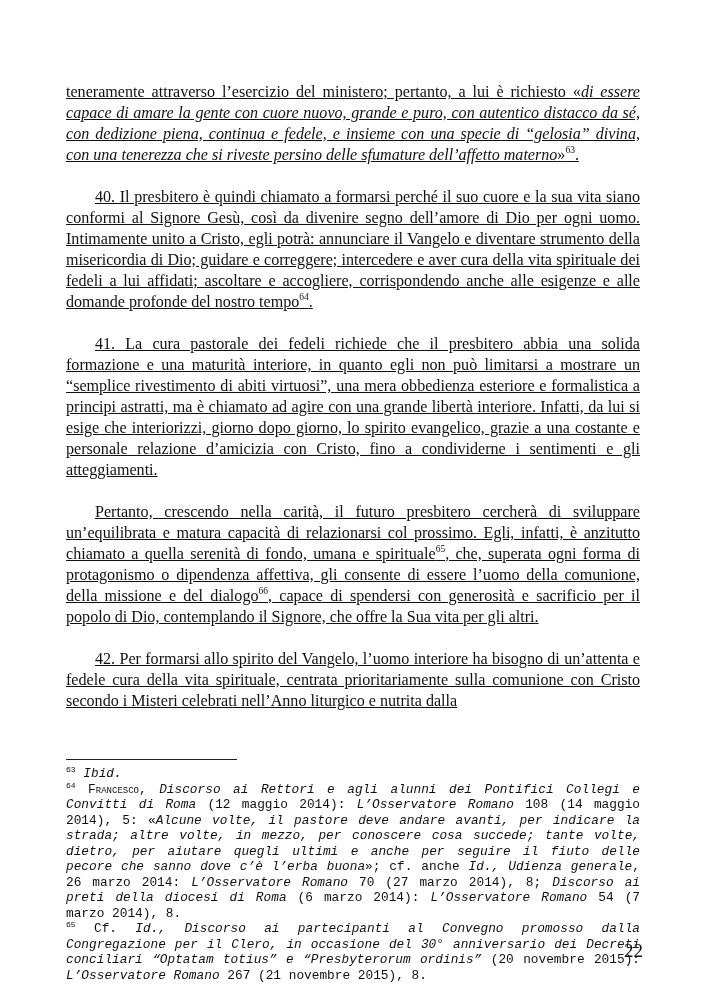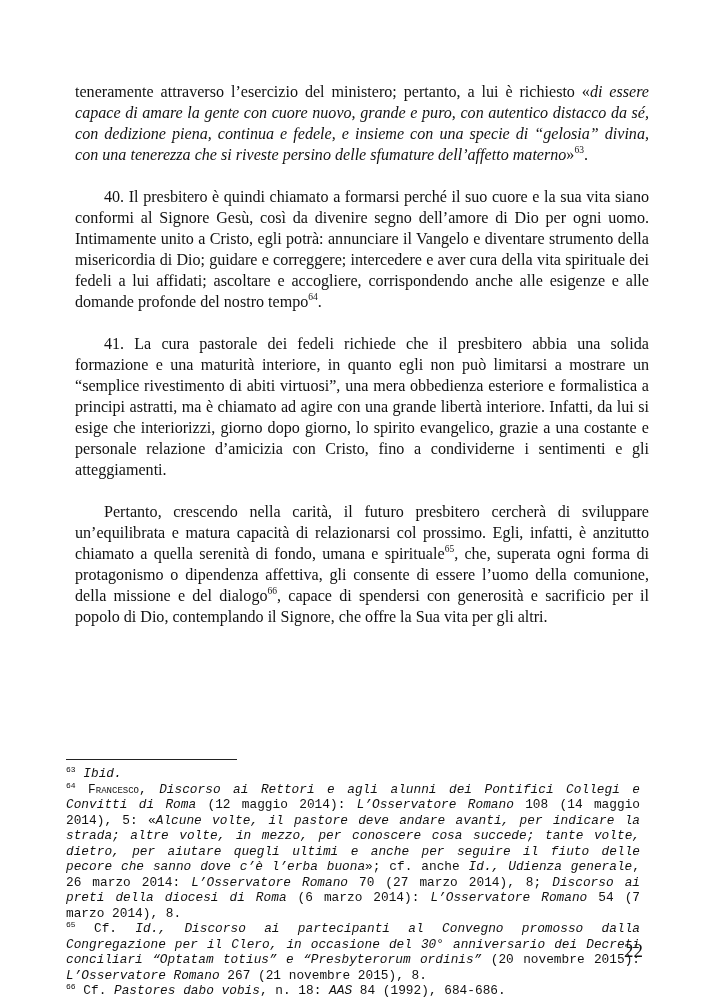--- a/index.html
+++ b/index.html
@@ -1,18 +1,18 @@
 <!DOCTYPE html>
 <html><head>
   <meta charset="utf-8">
   <style>
     html, body { margin: 0; padding: 0; background: #ffffff; }
     body { width: 707px; height: 1000px; position: relative; overflow: hidden;
       font-family: "Liberation Serif", "DejaVu Serif", serif; color: #111; }
-    .page { position: absolute; left: 75px; top: 81px; width: 574px; }
+    .page { position: absolute; left: 66px; top: 81px; width: 574px; text-decoration: underline; }
     p { margin: 0; font-size: 16.1px; line-height: 21px; text-align: justify; }
     .indent { text-indent: 29px; }
     .gap { margin-top: 21px; }
     sup { font-size: 9.5px; line-height: 0; vertical-align: 7px; }
     i { font-style: italic; }
     h2 { margin: 42px 0 0 0; font-size: 16.1px; line-height: 21px; font-style: italic; font-weight: bold; }
     .rule { position: absolute; left: 66px; top: 759px; width: 171px; height: 1px; background: #222; }
     .notes { position: absolute; left: 66px; top: 766px; width: 574px; font-family: Liberation Mono, monospace; }
     .notes p { font-size: 12.8px; line-height: 15.5px; }
     .notes sup { font-size: 8px; vertical-align: 5px; }
@@ -25,24 +25,24 @@
 <div class="page">
   <p><span>teneramente attraverso l’esercizio del ministero; pertanto, a lui è richiesto «</span><i>di essere capace di amare la gente con cuore nuovo, grande e puro, con autentico distacco da sé, con dedizione piena, continua e fedele, e insieme con una specie di “gelosia” divina, con una tenerezza che si riveste persino delle sfumature dell’affetto materno</i><span>»</span><sup>63</sup><span>.</span></p>
 
   <p class="indent gap"><span>40. Il presbitero è quindi chiamato a formarsi perché il suo cuore e la sua vita siano conformi al Signore Gesù, così da divenire segno dell’amore di Dio per ogni uomo. Intimamente unito a Cristo, egli potrà: annunciare il Vangelo e diventare strumento della misericordia di Dio; guidare e correggere; intercedere e aver cura della vita spirituale dei fedeli a lui affidati; ascoltare e accogliere, corrispondendo anche alle esigenze e alle domande profonde del nostro tempo</span><sup>64</sup><span>.</span></p>
 
 
   <p class="indent gap">41. La cura pastorale dei fedeli richiede che il presbitero abbia una solida formazione e una maturità interiore, in quanto egli non può limitarsi a mostrare un “semplice rivestimento di abiti virtuosi”, una mera obbedienza esteriore e formalistica a principi astratti, ma è chiamato ad agire con una grande libertà interiore. Infatti, da lui si esige che interiorizzi, giorno dopo giorno, lo spirito evangelico, grazie a una costante e personale relazione d’amicizia con Cristo, fino a condividerne i sentimenti e gli atteggiamenti.</p>
 
   <p class="indent gap"><span>Pertanto, crescendo nella carità, il futuro presbitero cercherà di sviluppare un’equilibrata e matura capacità di relazionarsi col prossimo. Egli, infatti, è anzitutto chiamato a quella serenità di fondo, umana e spirituale</span><sup>65</sup><span>, che, superata ogni forma di protagonismo o dipendenza affettiva, gli consente di essere l’uomo della comunione, della missione e del dialogo</span><sup>66</sup><span>, capace di spendersi con generosità e sacrificio per il popolo di Dio, contemplando il Signore, che offre la Sua vita per gli altri.</span></p>
 
+  <p class="indent gap">42. Per formarsi allo spirito del Vangelo, l’uomo interiore ha bisogno di un’attenta e fedele cura della vita spirituale, centrata prioritariamente sulla comunione con Cristo secondo i Misteri celebrati nell’Anno liturgico e nutrita dalla</p>
 </div>
 
 <div class="rule"></div>
 
 <div class="notes">
   <p><sup>63</sup> <i>Ibid.</i></p>
   <p><sup>64</sup> <span class="sc">Francesco</span><span>, </span><i>Discorso ai Rettori e agli alunni dei Pontifici Collegi e Convitti di Roma</i><span> (12 maggio 2014): </span><i>L’Osservatore Romano</i><span> 108 (14 maggio 2014), 5: «</span><i>Alcune volte, il pastore deve andare avanti, per indicare la strada; altre volte, in mezzo, per conoscere cosa succede; tante volte, dietro, per aiutare quegli ultimi e anche per seguire il fiuto delle pecore che sanno dove c’è l’erba buona</i><span>»; cf. anche </span><i>Id., Udienza generale</i><span>, 26 marzo 2014: </span><i>L’Osservatore Romano</i><span> 70 (27 marzo 2014), 8; </span><i>Discorso ai preti della diocesi di Roma</i><span> (6 marzo 2014): </span><i>L’Osservatore Romano</i><span> 54 (7 marzo 2014), 8.</span></p>
   <p><sup>65</sup> <span>Cf. </span><i>Id., Discorso ai partecipanti al Convegno promosso dalla Congregazione per il Clero, in occasione del 30° anniversario dei Decreti conciliari “Optatam totius” e “Presbyterorum ordinis”</i><span> (20 novembre 2015): </span><i>L’Osservatore Romano</i><span> 267 (21 novembre 2015), 8.</span></p>
-  <p><sup>66</sup> <span>Cf. </span><i>Pastores dabo vobis</i><span>, n. 18: </span><i>AAS</i><span> 84 (1992), 684-686.</span></p>
 </div>
 
 <div class="pagenum">22</div>
 
 </body></html>

